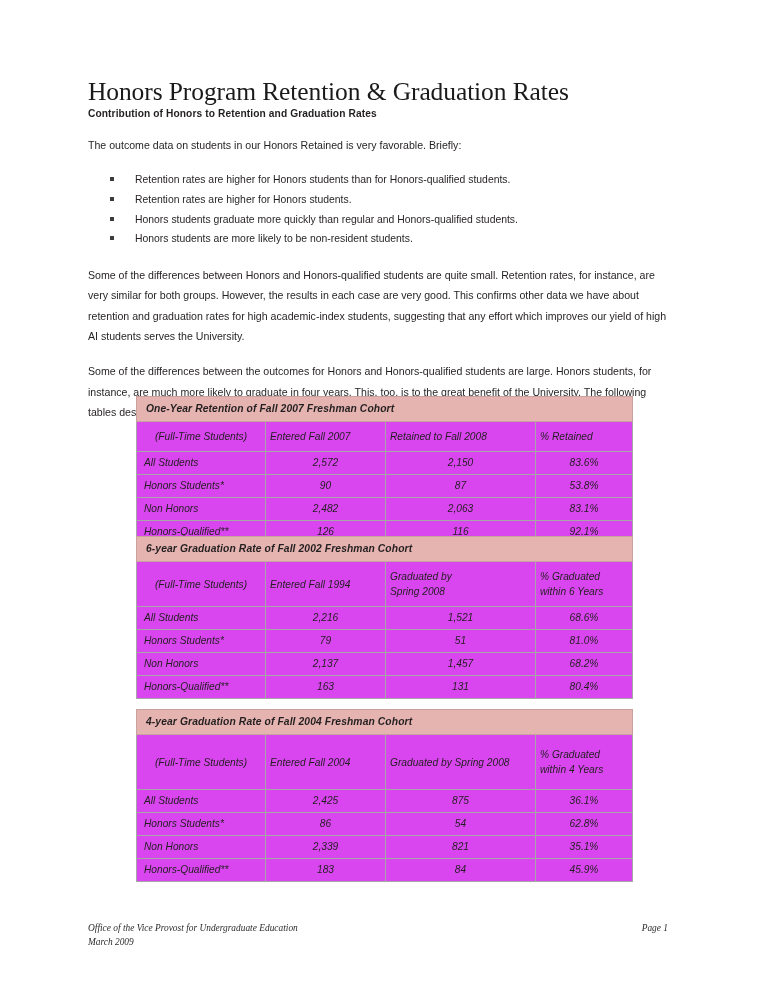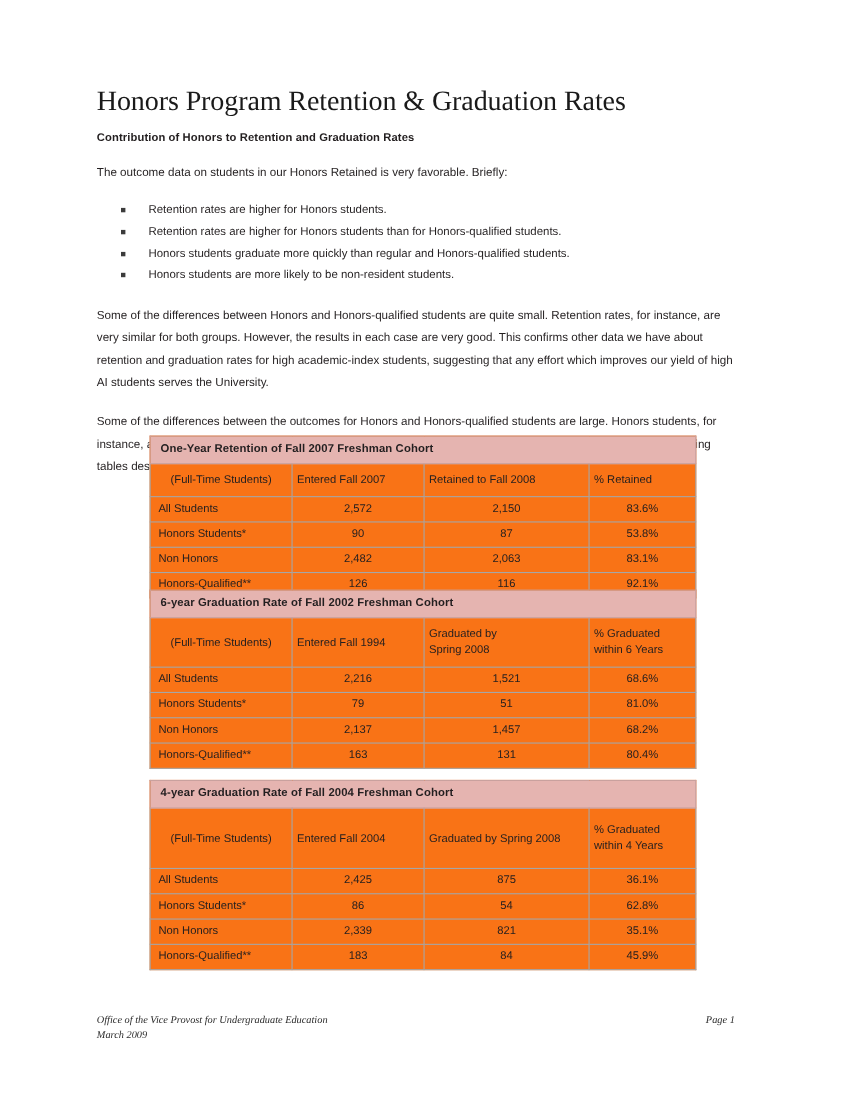--- a/index.html
+++ b/index.html
@@ -40,21 +40,21 @@
     position: absolute;
     left: 88px;
     top: 108px;
     width: 580px;
   }
 
   .subhead {
     font-size: 10.2px;
     font-weight: bold;
     color: #231f20;
-    margin: 12px 0 16px 0;
+    margin: 0 0 16px 0;
     letter-spacing: 0.01em;
   }
 
   .para {
     font-size: 10.6px;
     line-height: 20.4px;
     color: #231f20;
     margin: 0 0 15px 0;
     text-align: left;
   }
@@ -84,21 +84,22 @@
 
   
   .tbl-wrap { position: absolute; left: 136px; width: 496px; }
 
   table.rates {
     width: 496px;
     border-collapse: collapse;
     table-layout: fixed;
     font-size: 10.2px;
     color: #231f20;
-    background: #f97316;
+    background: #d946ef;
+    font-style: italic;
   }
 
   table.rates col.c1 { width: 129px; }
   table.rates col.c2 { width: 120px; }
   table.rates col.c3 { width: 150px; }
   table.rates col.c4 { width: 97px; }
 
   table.rates td, table.rates th {
     border: 1px solid #a6a6a6;
     padding: 0;
@@ -161,22 +162,22 @@
 
 <div class="page">
 
   <h1 class="doc-title">Honors Program Retention &amp; Graduation Rates</h1>
 
   <div class="body-block">
     <p class="subhead">Contribution of Honors to Retention and Graduation Rates</p>
     <p class="para">The outcome data on students in our Honors Retained is very favorable. Briefly:</p>
 
     <ul class="bullets">
+      <li><span class="bullet-mark"></span><span>Retention rates are higher for Honors students than for Honors-qualified students.</span></li>
       <li><span class="bullet-mark"></span><span>Retention rates are higher for Honors students.</span></li>
-      <li><span class="bullet-mark"></span><span>Retention rates are higher for Honors students than for Honors-qualified students.</span></li>
       <li><span class="bullet-mark"></span><span>Honors students graduate more quickly than regular and Honors-qualified students.</span></li>
       <li><span class="bullet-mark"></span><span>Honors students are more likely to be non-resident students.</span></li>
     </ul>
 
     <p class="para">Some of the differences between Honors and Honors-qualified students are quite small. Retention rates, for instance, are very similar for both groups. However, the results in each case are very good. This confirms other data we have about retention and graduation rates for high academic-index students, suggesting that any effort which improves our yield of high AI students serves the University.</p>
     <p class="para tight">Some of the differences between the outcomes for Honors and Honors-qualified students are large. Honors students, for instance, are much more likely to graduate in four years. This, too, is to the great benefit of the University. The following tables describe these benefits more fully.</p>
   </div>
 
   <div class="tbl-wrap" style="top:396px;">
     <table class="rates t1">

